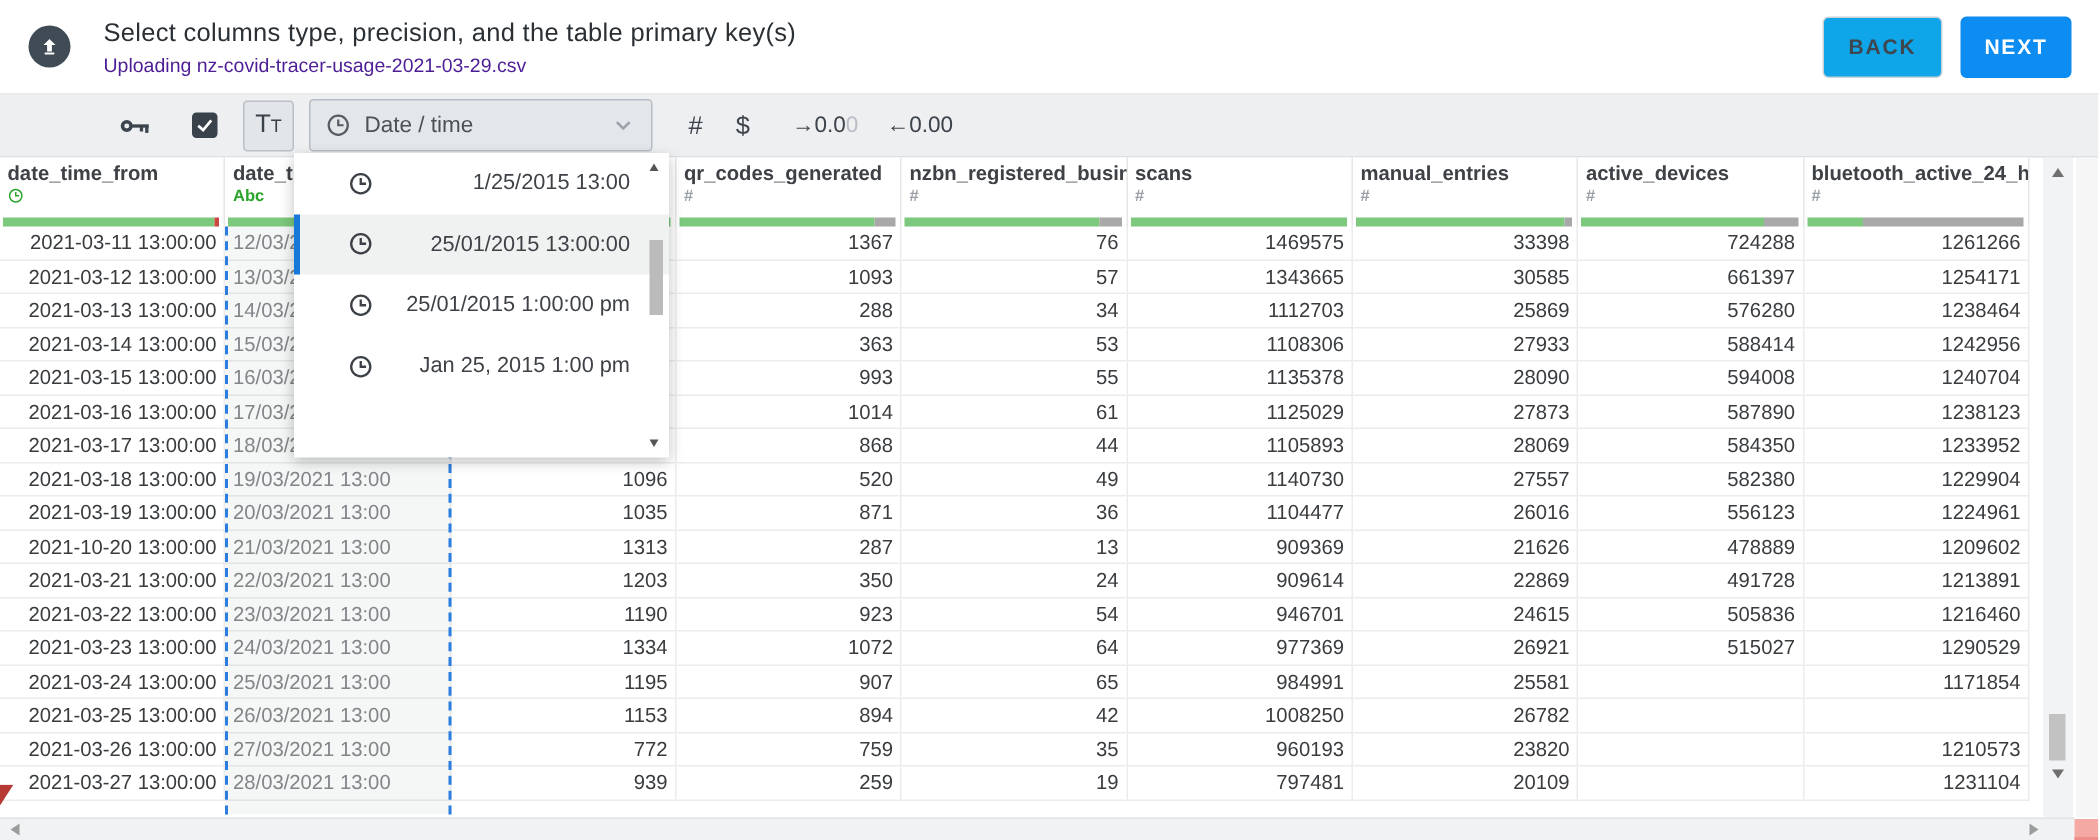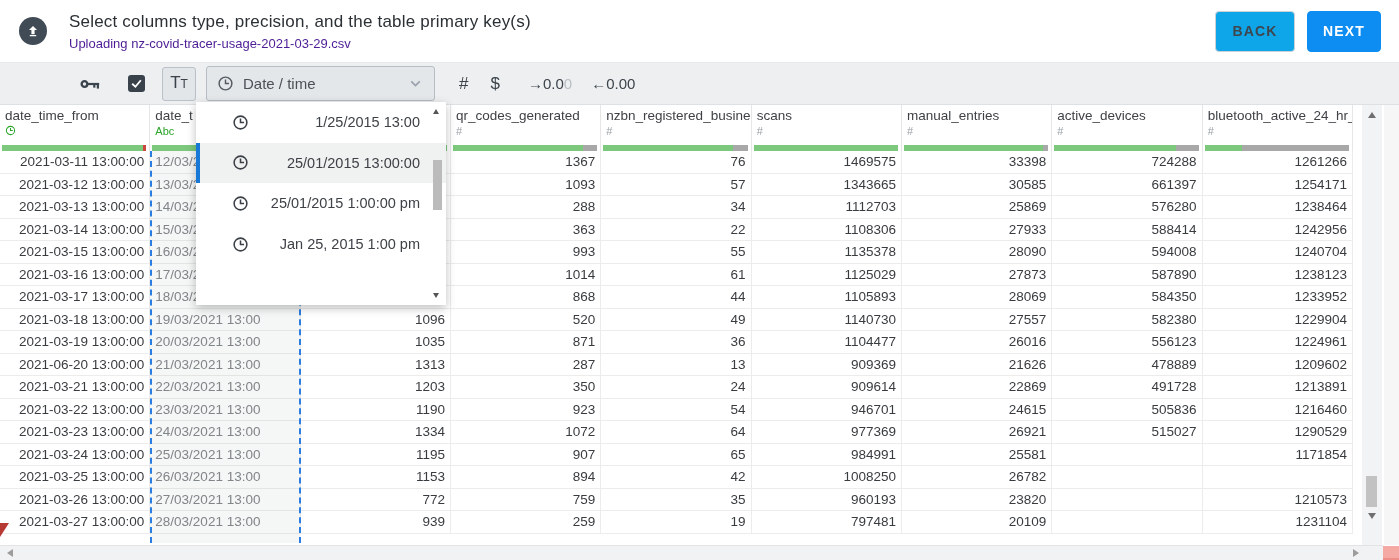--- a/index.html
+++ b/index.html
@@ -36,21 +36,21 @@
              color:#4b5157;font-size:15px;cursor:pointer;}
   .tb-select .lbl{margin-left:9px;flex:1;}
   .tb-hash{margin-left:24px;font-size:17px;color:#3d444b;cursor:pointer;}
   .tb-dollar{margin-left:22px;font-size:17px;color:#3d444b;cursor:pointer;}
   .tb-prec{font-size:15px;color:#3d444b;cursor:pointer;}
   .tb-prec.inc{margin-left:28px;}
   .tb-prec.dec{margin-left:19px;}
   .faded{color:#b9bfc5;}
 
   
-  .gridhdr{position:absolute;left:0;top:105px;width:1353px;height:46px;background:#fff;z-index:1;}
+  .gridhdr{position:absolute;left:0;top:105px;width:1353px;height:46px;background:#fff;z-index:1;font-weight:bold;}
   .hcell{position:absolute;top:0;height:46px;border-right:1px solid #e6e6e6;box-sizing:border-box;
          padding:3px 0 0 5px;cursor:pointer;}
   .hlabel{font-size:13.5px;color:#3e4145;white-space:nowrap;overflow:hidden;}
   .htype{height:13px;margin-top:1px;font-size:11px;display:flex;align-items:center;}
   .htype.green{color:#2aa42a;}
   .htype.gray{color:#9aa0a6;}
   .qbar{position:absolute;left:2px;right:3px;bottom:0;height:6px;display:flex;}
   .qseg{height:100%;}
 
   
@@ -270,21 +270,21 @@
         <div class="gcell num">1112703</div>
         <div class="gcell num">25869</div>
         <div class="gcell num">576280</div>
         <div class="gcell num">1238464</div>
       </div>
       <div class="grow">
         <div class="gcell num">2021-03-14 13:00:00</div>
         <div class="gcell txt">15/03/2021 13:00</div>
         <div class="gcell num"></div>
         <div class="gcell num">363</div>
-        <div class="gcell num">22</div>
+        <div class="gcell num">53</div>
         <div class="gcell num">1108306</div>
         <div class="gcell num">27933</div>
         <div class="gcell num">588414</div>
         <div class="gcell num">1242956</div>
       </div>
       <div class="grow">
         <div class="gcell num">2021-03-15 13:00:00</div>
         <div class="gcell txt">16/03/2021 13:00</div>
         <div class="gcell num"></div>
         <div class="gcell num">993</div>
@@ -332,21 +332,21 @@
         <div class="gcell txt">20/03/2021 13:00</div>
         <div class="gcell num">1035</div>
         <div class="gcell num">871</div>
         <div class="gcell num">36</div>
         <div class="gcell num">1104477</div>
         <div class="gcell num">26016</div>
         <div class="gcell num">556123</div>
         <div class="gcell num">1224961</div>
       </div>
       <div class="grow">
-        <div class="gcell num">2021-06-20 13:00:00</div>
+        <div class="gcell num">2021-10-20 13:00:00</div>
         <div class="gcell txt">21/03/2021 13:00</div>
         <div class="gcell num">1313</div>
         <div class="gcell num">287</div>
         <div class="gcell num">13</div>
         <div class="gcell num">909369</div>
         <div class="gcell num">21626</div>
         <div class="gcell num">478889</div>
         <div class="gcell num">1209602</div>
       </div>
       <div class="grow">

